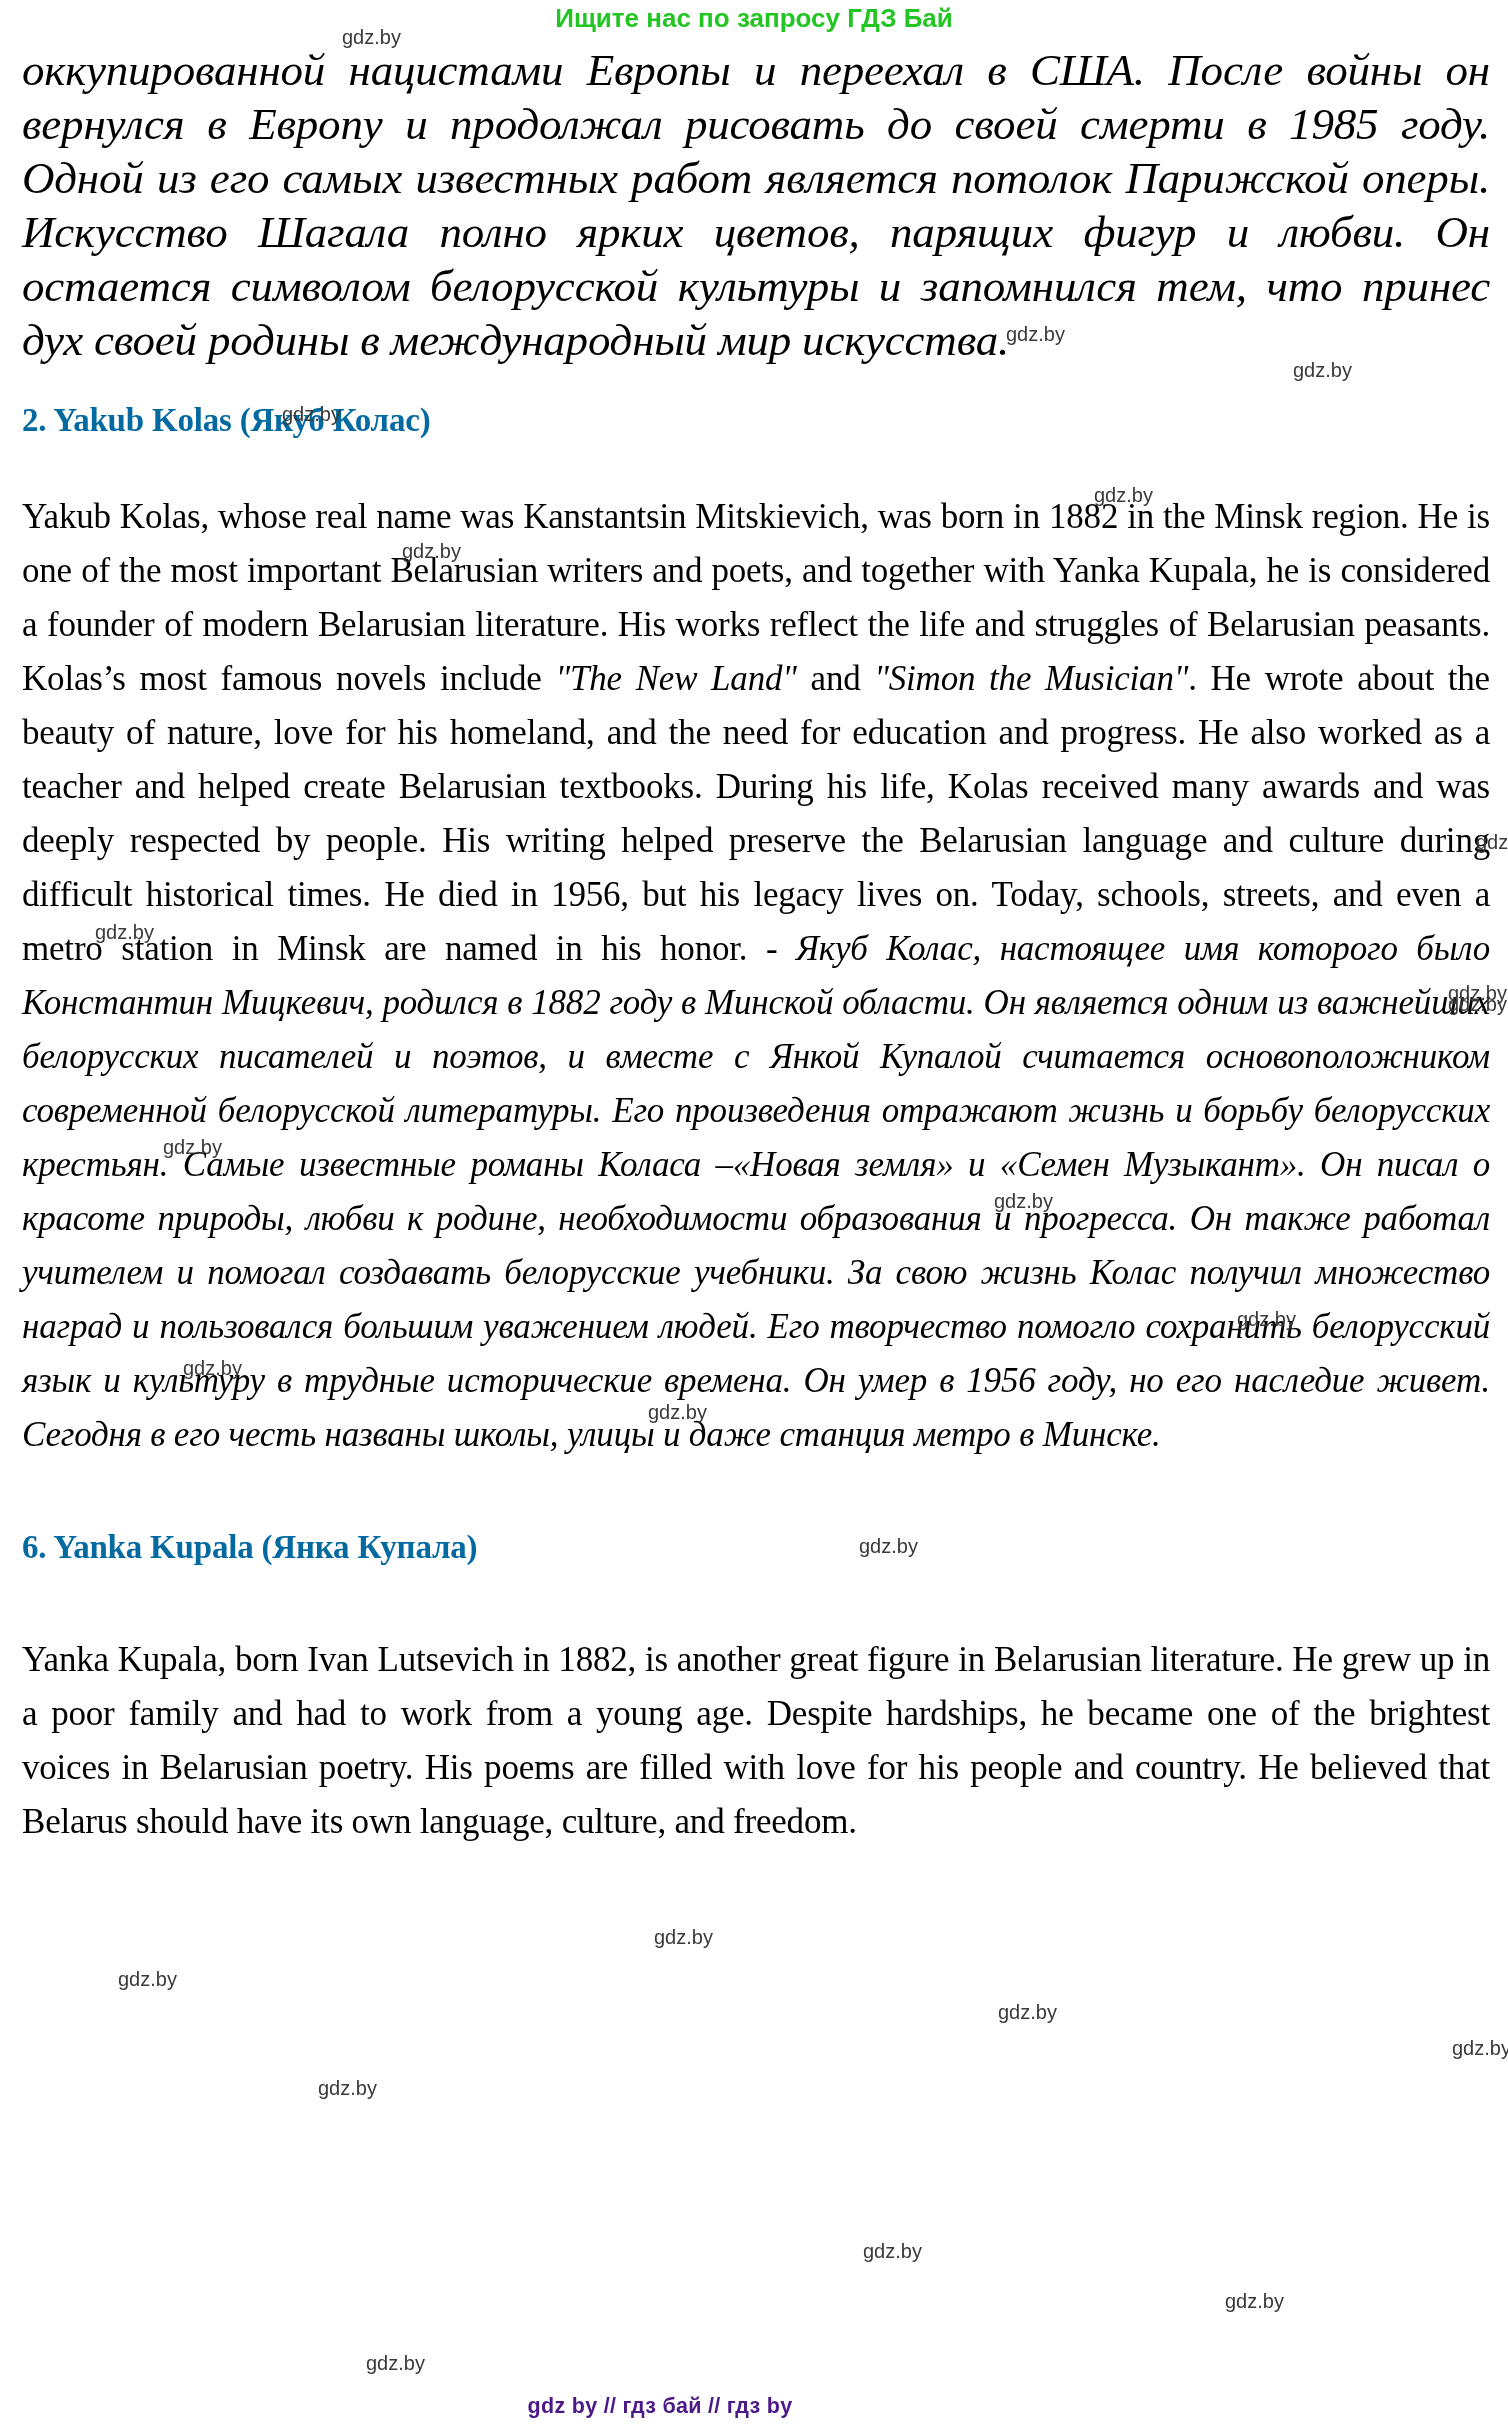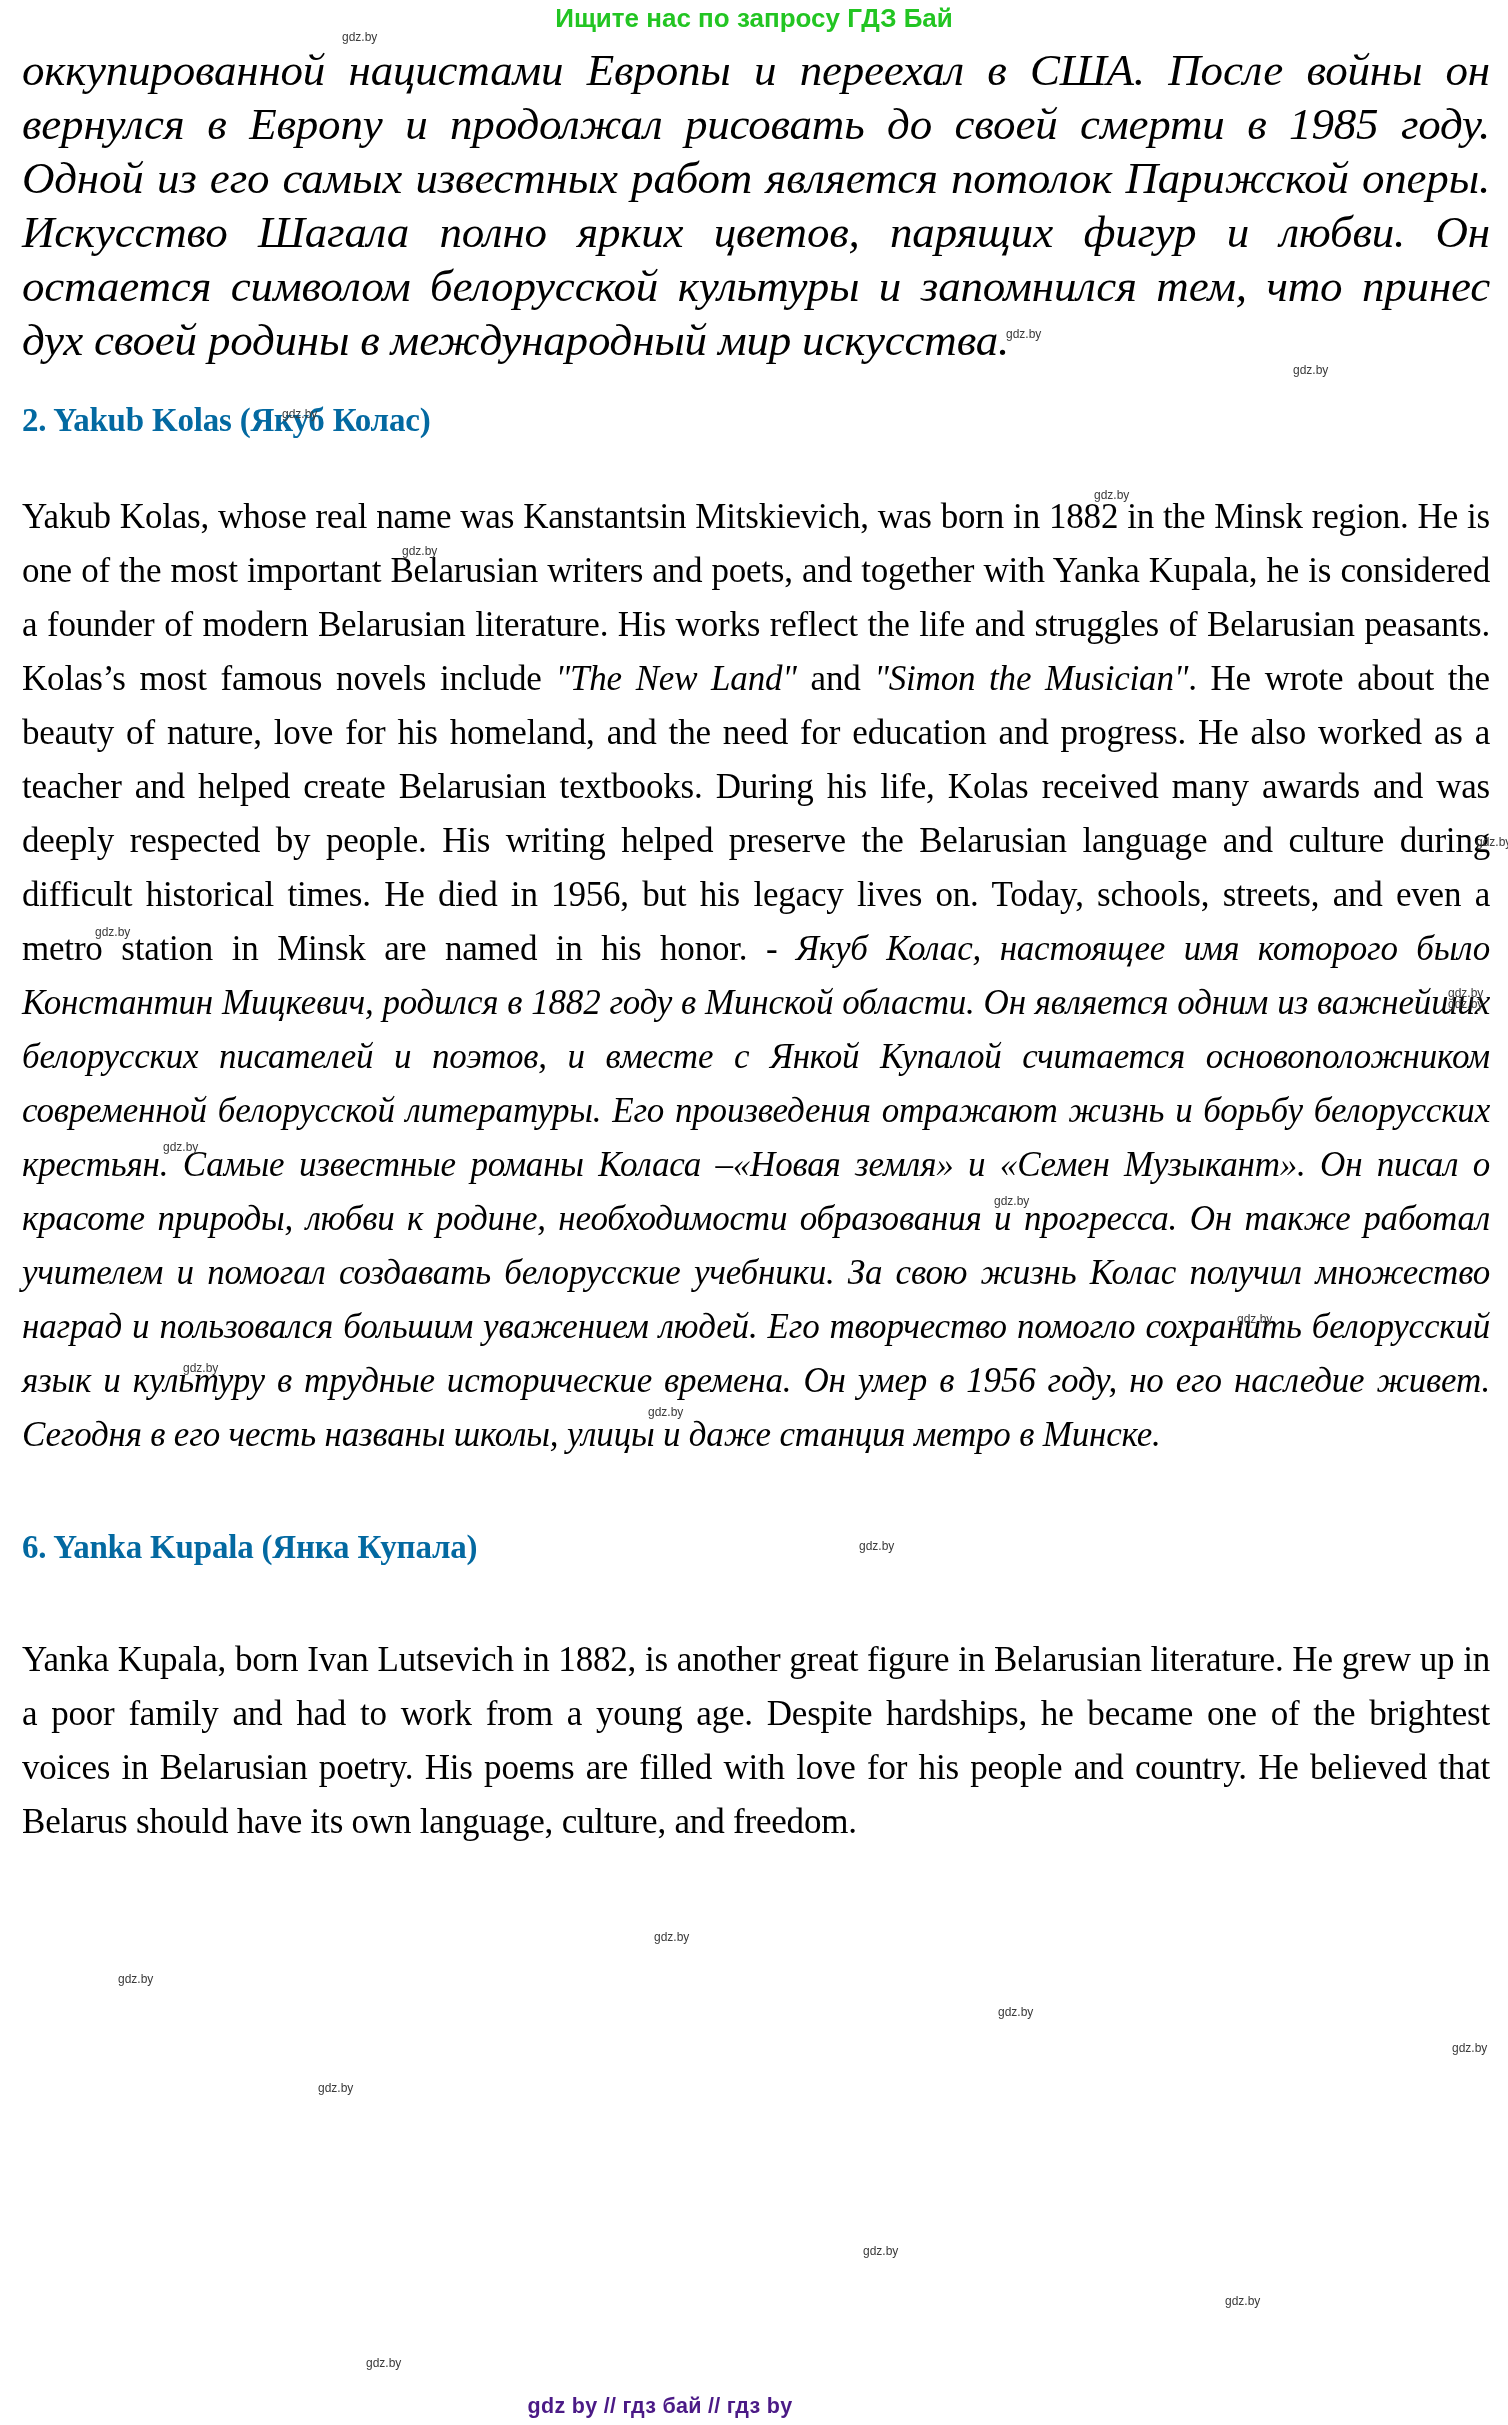--- a/index.html
+++ b/index.html
@@ -79,21 +79,21 @@
     color: #0369a1;
   }
   .sp-m { height: 32px; }
   .sp-l { height: 48px; }
   .sp-xl { height: 64px; }
 
   
   .wm {
     position: absolute;
     font-family: "Liberation Sans", "DejaVu Sans", sans-serif;
-    font-size: 12px;
+    font-size: 20px;
     line-height: 17.5px;
     font-weight: normal;
     color: #3a3a3a;
     white-space: nowrap;
     pointer-events: none;
     text-align: center;
   }
 
   
   .footer {

